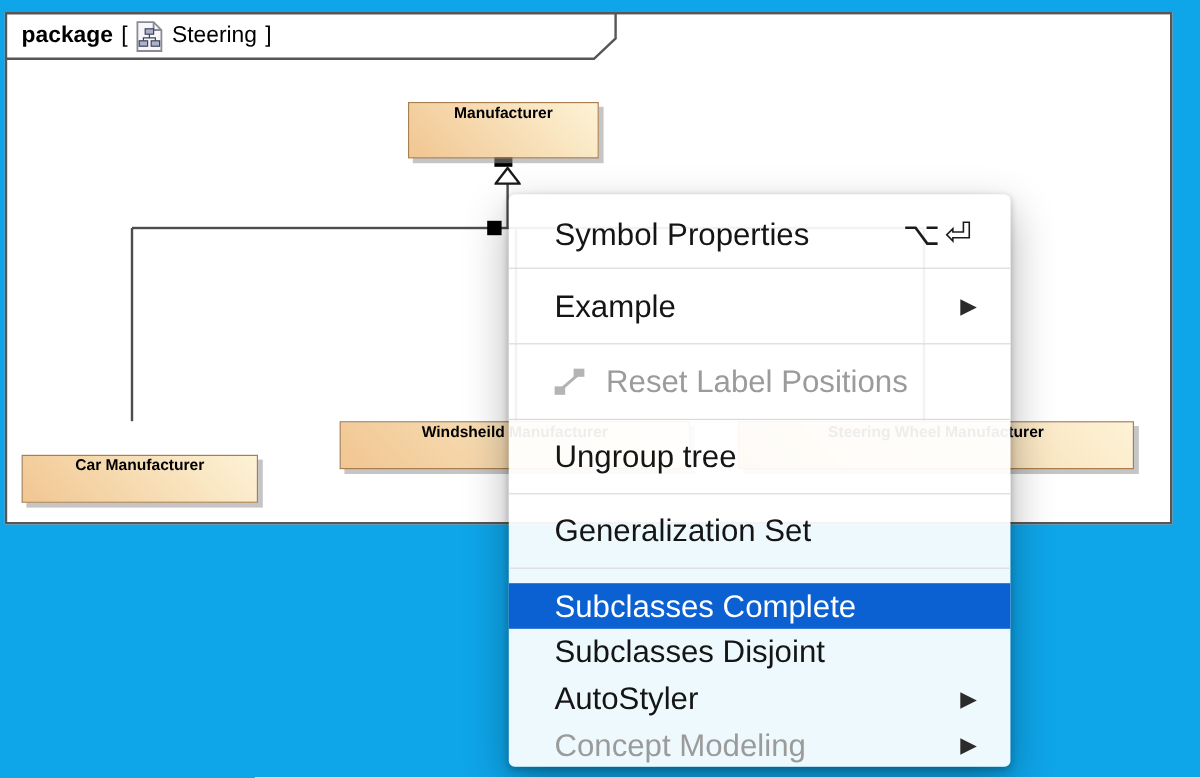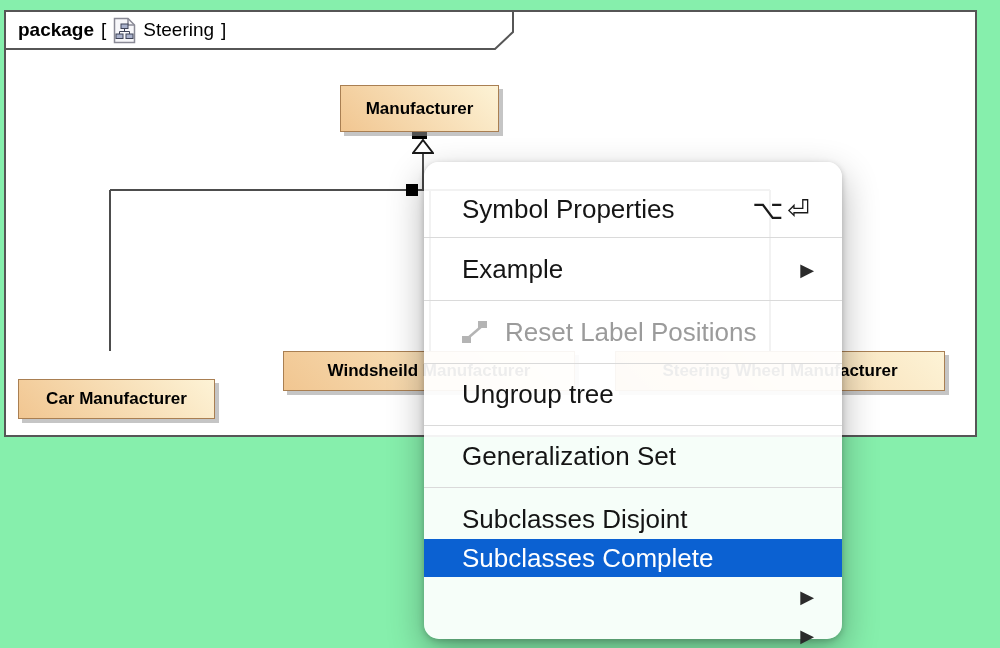--- a/index.html
+++ b/index.html
@@ -1,29 +1,29 @@
 <!DOCTYPE html>
 <html><head>
 <meta charset="utf-8">
 <style>
   html,body{margin:0;padding:0;background:#fff;}
-  .stage{position:relative;width:1000px;height:648px;background:#86efac;
+  .stage{position:relative;width:1000px;height:648px;background:#0ea5e9;
          font-family:"Liberation Sans", sans-serif;overflow:hidden;}
 
   
   .frame{position:absolute;left:4px;top:10px;width:969px;height:423px;
          border:2px solid #565656;background:#fff;}
   .frame-tab-svg{position:absolute;left:4px;top:10px;}
   .frame-tab-text{position:absolute;left:18px;top:16px;height:28px;
         display:flex;align-items:center;gap:7px;font-size:19px;color:#000;z-index:2;}
   .kw{font-weight:bold;}
 
   
-  .uml-class{position:absolute;display:flex;align-items:center;justify-content:center;
-       font-weight:bold;font-size:17px;color:#000;white-space:nowrap;overflow:hidden;
+  .uml-class{position:absolute;display:flex;align-items:flex-start;justify-content:center;
+       font-weight:bold;font-size:13px;color:#000;white-space:nowrap;overflow:hidden;
        background:linear-gradient(45deg,#f1c691 0%,#fdf3d6 100%);
        border:1.5px solid #a97f52;box-shadow:4px 4px 0 rgba(150,150,150,0.55);
        box-sizing:border-box;}
   .cls-manufacturer{left:340px;top:85px;width:159px;height:47px;}
   .cls-car{left:18px;top:351px;width:197px;height:40px;margin-top:28px;}
   .cls-windsheild{left:283px;top:351px;width:292px;height:40px;}
   .cls-steering{left:615px;top:351px;width:330px;height:40px;}
 
   
   .edge{position:absolute;background:#4d4d4d;}
@@ -32,23 +32,23 @@
   .edge-v-windsheild{left:429px;top:190px;width:2px;height:161px;}
   .edge-v-steering{left:769px;top:190px;width:2px;height:161px;}
   .edge-v-top{left:422px;top:152px;width:2px;height:38px;}
   .tri{position:absolute;left:412px;top:139px;}
   .handle{position:absolute;background:#000;}
   .handle-top{left:412px;top:125px;width:15px;height:14px;}
   .handle-bend{left:406px;top:184px;width:12px;height:12px;}
 
   
   .menu{position:absolute;left:424px;top:162px;width:418px;height:477px;
-        background:rgba(255,255,255,0.93);border-radius:15px;z-index:10;
+        background:rgba(255,255,255,0.93);border-radius:5px;z-index:10;
         box-shadow:0 2px 6px rgba(0,0,0,0.22), 0 14px 36px rgba(0,0,0,0.30);
-        font-size:26px;color:#151515;padding-top:20px;box-sizing:border-box;}
+        font-size:26px;color:#151515;padding-top:6px;box-sizing:border-box;}
   .mi{display:flex;align-items:center;padding:0 28px 0 38px;box-sizing:border-box;
       white-space:nowrap;}
   .mi.sep{border-bottom:1px solid #dadada;}
   .h56{height:56px}.h63{height:63px}.h62{height:62px}.h38{height:38px}.h39{height:39px}
   .gap{height:12px;}
   .mi.disabled{color:#9b9b9b;}
   .mi.selected{background:#0b61d2;color:#ffffff;}
   .shortcut{margin-left:auto;font-family:"DejaVu Sans", sans-serif;font-size:27px;
             letter-spacing:4px;color:#1a1a1a;}
   .submenu-arrow{margin-left:auto;font-size:18px;color:#2b2b2b;
@@ -133,30 +133,32 @@
     <div class="mi sep h62">
       <span>Ungroup tree</span>
     </div>
 
     <div class="mi sep h62">
       <span>Generalization Set</span>
     </div>
 
     <div class="gap"></div>
 
-    <div class="mi h39">
-      <span>Subclasses Disjoint</span>
-    </div>
-
     <div class="mi selected h38">
       <span>Subclasses Complete</span>
     </div>
 
     <div class="mi h39">
+      <span>Subclasses Disjoint</span>
+    </div>
+
+    <div class="mi h39">
+      <span>AutoStyler</span>
       <span class="submenu-arrow">▶</span>
     </div>
 
     <div class="mi h39 disabled">
+      <span>Concept Modeling</span>
       <span class="submenu-arrow">▶</span>
     </div>
 
   </div>
 </div>
 
 </body></html>

